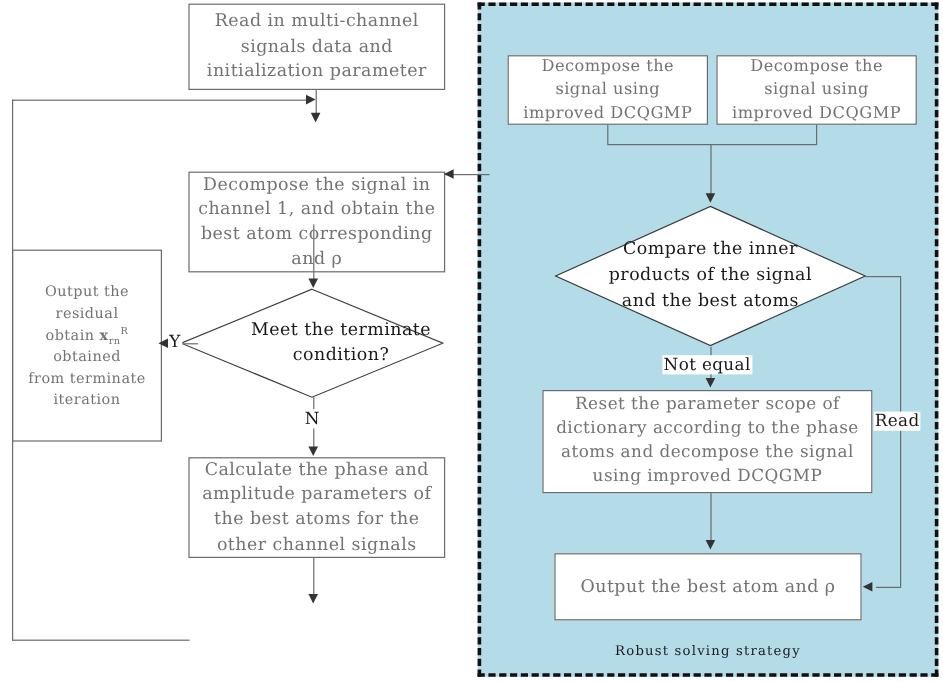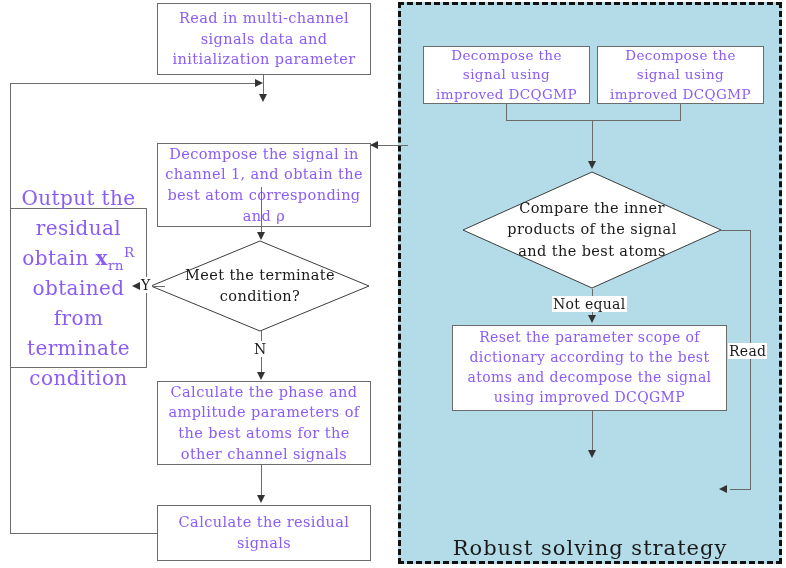--- a/index.html
+++ b/index.html
@@ -21,38 +21,38 @@
     box-sizing: border-box;
     border: 1px solid #6b6b6b;
     background: #ffffff;
     display: flex;
     align-items: center;
     justify-content: center;
     text-align: center;
     font-family: "DejaVu Serif", serif;
     font-size: 14.5px;
     line-height: 1.42;
-    color: #8b5cf6;
+    color: #737373;
     letter-spacing: 0.4px;
     padding: 2px 4px;
   }
   .box .txt { display: block; width: 100%; }
 
   
   #panel {
     position: absolute;
     box-sizing: border-box;
     background: #b3dbe8;
     border: 3px dashed #111111;
   }
   #panel-label {
     position: absolute;
     text-align: center;
     font-family: "DejaVu Serif", serif;
-    font-size: 21px;
+    font-size: 11px;
     letter-spacing: 1px;
     color: #1a1a1a;
   }
 
   
   .diamond {
     position: absolute;
     display: flex;
     align-items: center;
     justify-content: center;
@@ -121,65 +121,65 @@
   <div id="panel-label" style="left:398px; top:536px; width:384px;">Robust solving strategy</div>
 
   <div class="box" style="left:157px; top:3px; width:214px; height:72px;">
     <span class="txt">Read in multi-channel signals data and initialization parameter</span>
   </div>
 
   <div class="box" style="left:157px; top:103px; width:214px; height:84px;margin-top:40px;">
     <span class="txt">Decompose the signal in channel 1, and obtain the best atom corresponding and ρ</span>
   </div>
 
-  <div class="diamond" style="left:150px; top:240px; width:220px; height:92px;">
+  <div class="diamond" style="left:150px; top:240px; width:220px; height:92px;justify-content:flex-end;">
     <svg width="220" height="92" viewBox="0 0 220 92">
       <polygon points="110,1 219,46 110,91 1,46" fill="#ffffff" stroke="#3d3d3d" stroke-width="1"></polygon>
     </svg>
     <span class="dtxt">Meet the terminate condition?</span>
   </div>
 
-  <div class="box" style="left:10px; top:208px; width:137px; height:160px; font-size:20px; line-height:1.5;">
+  <div class="box" style="left:10px; top:208px; width:125px; height:160px; font-size:12px; line-height:1.5;">
     <span class="txt">
       <span>Output the</span><br>
       <span>residual</span><br>
       <span>obtain </span><span class="bvar">x</span><sub>rn</sub><sup>R</sup><br>
       <span>obtained</span><br>
       <span>from terminate</span><br>
-      <span>condition</span>
+      <span>iteration</span>
     </span>
   </div>
 
   <div class="box" style="left:157px; top:381px; width:214px; height:84px;align-items:center;">
     <span class="txt">Calculate the phase and amplitude parameters of the best atoms for the other channel signals</span>
   </div>
 
-  <div class="box" style="left:157px; top:505px; width:214px; height:56px;">
-    <span class="txt">Calculate the residual signals</span>
-  </div>
 
   <div class="box" style="left:423px; top:46px; width:167px; height:58px; font-size:13.5px;">
     <span class="txt">Decompose the signal using improved DCQGMP</span>
   </div>
 
   <div class="box" style="left:597px; top:46px; width:167px; height:58px; font-size:13.5px;">
     <span class="txt">Decompose the signal using improved DCQGMP</span>
   </div>
 
   <div class="diamond" style="left:462px; top:171px; width:260px; height:118px;">
     <svg width="260" height="118" viewBox="0 0 260 118">
       <polygon points="130,1 259,59 130,117 1,59" fill="#ffffff" stroke="#3d3d3d" stroke-width="1"></polygon>
     </svg>
     <span class="dtxt">Compare the inner products of the signal and the best atoms</span>
   </div>
 
   <div class="box" style="left:452px; top:325px; width:275px; height:86px; font-size:14px;">
-    <span class="txt">Reset the parameter scope of dictionary according to the best atoms and decompose the signal using improved DCQGMP</span>
-  </div>
-
+    <span class="txt">Reset the parameter scope of dictionary according to the phase atoms and decompose the signal using improved DCQGMP</span>
+  </div>
+
+  <div class="box" style="left:462px; top:461px; width:256px; height:56px;">
+    <span class="txt">Output the best atom and ρ</span>
+  </div>
 
   <div class="vline" style="left:263px; top:75px; height:20px;"></div>
   <div class="arrow down" style="left:258.5px; top:94px;"></div>
 
   <div class="hline" style="left:10px; top:533px; width:148px;"></div>
   <div class="vline" style="left:10px; top:83px; height:451px;"></div>
   <div class="hline" style="left:10px; top:83px; width:249px;"></div>
   <div class="arrow right" style="left:255px; top:78.5px;"></div>
 
   <div class="vline" style="left:261px; top:187px; height:46px;"></div>

